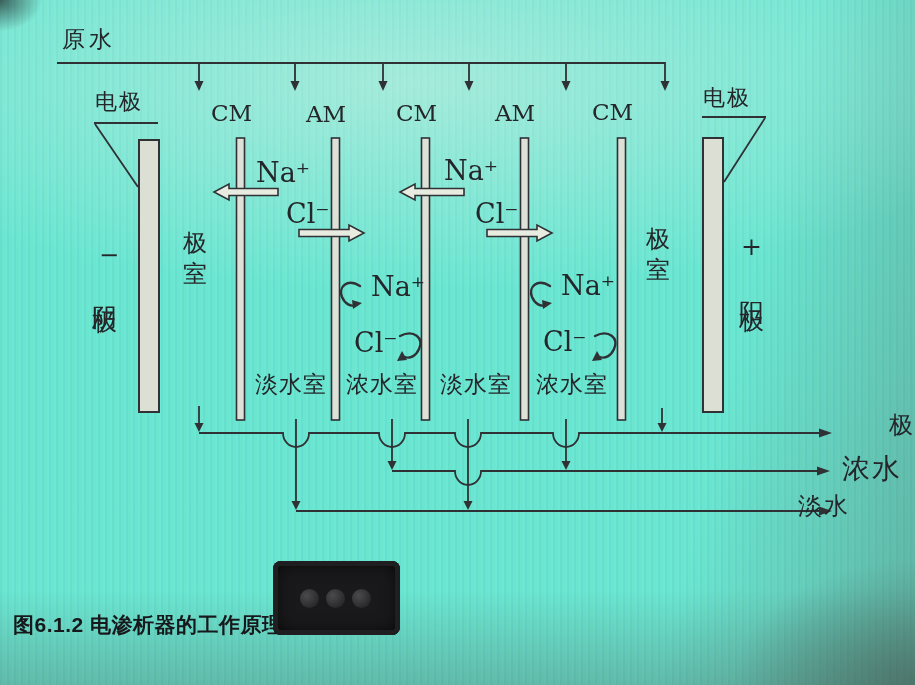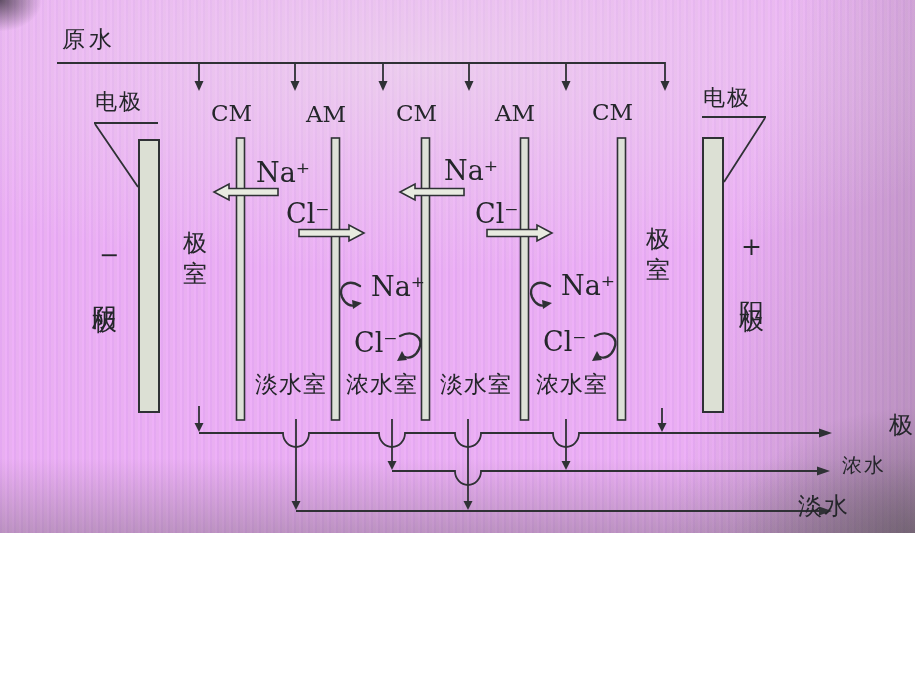--- a/index.html
+++ b/index.html
@@ -1,18 +1,18 @@
 <!DOCTYPE html>
 <html><head>
 <meta charset="utf-8">
 <style>
   html,body{margin:0;padding:0;}
   #stage{
-    position:relative; width:915px; height:533px; overflow:hidden;
-    background:#f0abfc;
+    position:relative; width:915px; height:685px; overflow:hidden;
+    background:#5eead4;
     font-family:"DejaVu Serif","Liberation Serif",serif;
   }
   
   #stage::before{
     content:""; position:absolute; inset:0; pointer-events:none;
     background:
       repeating-linear-gradient(90deg,
         rgba(152,148,172,0.13) 0 2px,
         rgba(190,200,175,0.14) 2px 5px,
         rgba(218,221,208,0.10) 5px 7px);
@@ -167,21 +167,21 @@
   <div class="lbl vtext" style="left:92px;top:286px;font-size:25px;letter-spacing:3px">阴极</div>
   <div class="lbl" style="left:741px;top:234px;font-size:25px">+</div>
   <div class="lbl vtext" style="left:739px;top:282px;font-size:25px;letter-spacing:6px">阳极</div>
 
   <div class="lbl" style="left:255px;top:373px;font-size:23px;letter-spacing:1px">淡水室</div>
   <div class="lbl" style="left:346px;top:373px;font-size:23px;letter-spacing:1px">浓水室</div>
   <div class="lbl" style="left:440px;top:373px;font-size:23px;letter-spacing:1px">淡水室</div>
   <div class="lbl" style="left:536px;top:373px;font-size:23px;letter-spacing:1px">浓水室</div>
 
   <div class="lbl" style="left:889px;top:413px;font-size:24px;letter-spacing:2px">极水</div>
-  <div class="lbl" style="left:842px;top:455px;font-size:20px;letter-spacing:2px">浓水</div>
+  <div class="lbl" style="left:842px;top:455px;font-size:28px;letter-spacing:2px">浓水</div>
   <div class="lbl" style="left:798px;top:494px;font-size:24px;letter-spacing:2px">淡水</div>
 
   <div class="lbl caption" style="left:13px;top:614px">图6.1.2 电渗析器的工作原理</div>
 
   <div class="device">
     <div class="cam" style="left:27px"></div>
     <div class="cam" style="left:53px"></div>
     <div class="cam" style="left:79px"></div>
   </div>
 

